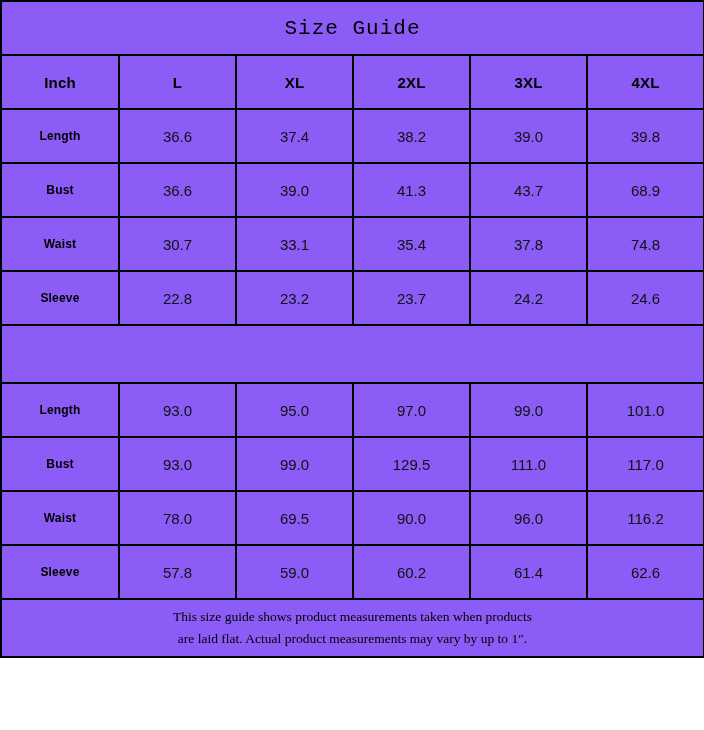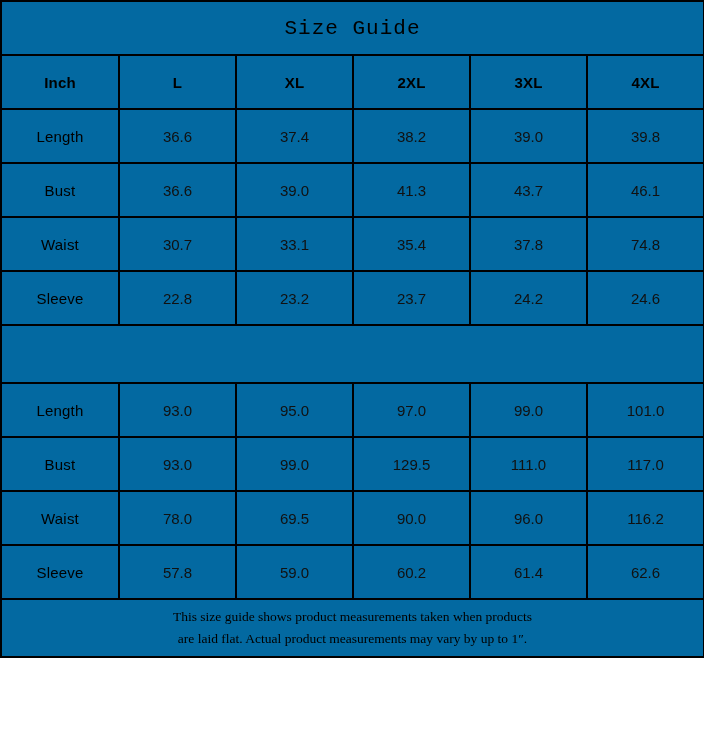--- a/index.html
+++ b/index.html
@@ -10,21 +10,21 @@
   body {
     width: 704px;
     height: 730px;
     font-family: "Liberation Sans", sans-serif;
     color: #000;
   }
   table.size-guide {
     border-collapse: collapse;
     width: 703px;
     table-layout: fixed;
-    background: #0369a1;
+    background: #8b5cf6;
   }
   table.size-guide td, table.size-guide th {
     border: 2px solid #000;
     text-align: center;
     vertical-align: middle;
     padding: 0;
   }
   tr.title-row td {
     height: 52px;
     font-family: "Liberation Mono", "DejaVu Sans Mono", monospace;
@@ -33,22 +33,22 @@
     letter-spacing: 1px;
   }
   tr.header-row th {
     height: 52px;
     font-size: 15px;
     font-weight: 700;
     letter-spacing: 0.2px;
   }
   tr.data-row th {
     height: 52px;
-    font-size: 15px;
-    font-weight: 400;
+    font-size: 12px;
+    font-weight: 700;
     letter-spacing: 0.2px;
   }
   tr.data-row td {
     height: 52px;
     font-size: 15px;
     font-weight: 400;
     color: #111;
   }
   tr.spacer-row td {
     height: 56px;
@@ -95,21 +95,21 @@
     <td>38.2</td>
     <td>39.0</td>
     <td>39.8</td>
   </tr>
   <tr class="data-row">
     <th>Bust</th>
     <td>36.6</td>
     <td>39.0</td>
     <td>41.3</td>
     <td>43.7</td>
-    <td>46.1</td>
+    <td>68.9</td>
   </tr>
   <tr class="data-row">
     <th>Waist</th>
     <td>30.7</td>
     <td>33.1</td>
     <td>35.4</td>
     <td>37.8</td>
     <td>74.8</td>
   </tr>
   <tr class="data-row">

